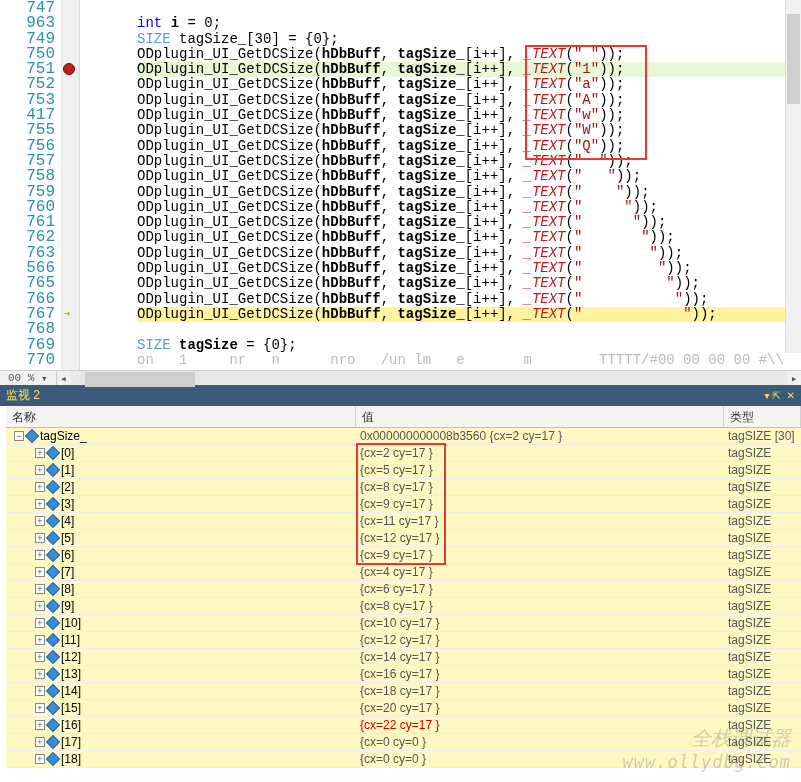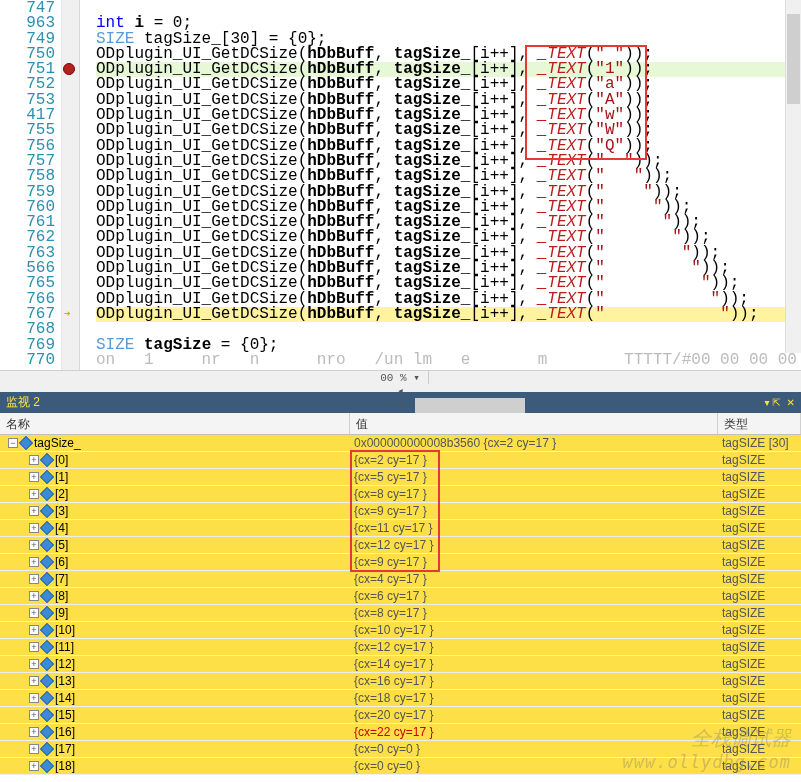--- a/index.html
+++ b/index.html
@@ -6,41 +6,41 @@
 body { font-family: Consolas, "Courier New", monospace; font-size: 12px; background: #fff; width: 801px; height: 782px; overflow: hidden; position: relative; }
 
 .editor { position: relative; background: #fff; height: 370px; display: flex; }
 .gutter { background: #fff; border-right: 1px solid #e8e8e8; width: 62px; flex-shrink: 0; }
 .gutter-line-nums { text-align: right; color: #2b91af; font-size: 16px; line-height: 15.3px; padding-right: 6px; padding-top: 1px; }
 .gutter-line-nums div { height: 15.3px; }
 .margin-strip { width: 18px; background: #f0f0f0; flex-shrink: 0; border-right: 1px solid #d8d8d8; position: relative; }
 .margin-mark { position: absolute; left: 1px; width: 12px; height: 12px; border-radius: 50%; background: #b22222; border: 1px solid #800; }
 .margin-arrow { position: absolute; left: 2px; font-size: 11px; color: #d4a800; }
 .code-area { flex: 1; position: relative; overflow: hidden; }
-.code-lines { padding-left: 16px; line-height: 15.3px; font-size: 16px; position: relative; padding-top: 1px; }
+.code-lines { padding-left: 26px; line-height: 15.3px; font-size: 14px; position: relative; padding-top: 1px; margin-left: 31px; }
 .code-line { height: 15.3px; white-space: pre; color: #000; position: relative; }
 .kw { color: #0000ff; }
 .type { color: #5a9bd8; }
 .var { color: #000; font-weight: bold; }
 .str { color: #a31515; }
 .macro { color: #b91c1c; font-style: italic; text-align: center; }
 .hl-yellow { background: #fff3a0; display: inline-block; width: 100%; }
 .hl-green { background: #e6f8d6; display: inline-block; width: 100%; }
 .red-box-editor { position: absolute; border: 2px solid #e53935; pointer-events: none; left: 445px; top: 45px; width: 122px; height: 115px; }
-.hscroll { height: 22px; background: #f0f0f0; border-top: 1px solid #d0d0d0; display: flex; align-items: center; font-size: 11px; color: #555; position: relative; flex-direction: column; }
+.hscroll { height: 15px; background: #f0f0f0; border-top: 1px solid #d0d0d0; display: flex; align-items: center; font-size: 11px; color: #555; position: relative; }
 .hscroll .zoom { padding: 0 8px; border-right: 1px solid #ccc; height: 100%; display: flex; align-items: center; }
 .hscroll .track { flex:1; height: 100%; position: relative; background: #e8e8e8; }
 .hscroll .thumb { position: absolute; left: 14px; top: 1px; height: 15px; width: 110px; background: #cfcfcf; }
 .hscroll .arrow { width: 14px; text-align: center; color: #555; }
 
 .panel-title { background: #3c5a7a; color: #fde047; height: 21px; display: flex; align-items: center; padding: 0 6px; font-size: 12px; font-family: "Microsoft YaHei", sans-serif; justify-content: space-between; }
 .panel-title-right { display: flex; gap: 6px; font-size: 10px; }
 .panel-title-right span { cursor: pointer; }
 
-.watch { font-family: "Microsoft YaHei", Tahoma, sans-serif; font-size: 12px; background: #fde047; }
+.watch { font-family: "Microsoft YaHei", Tahoma, sans-serif; font-size: 12px; background: #fef9c3; margin-left: 6px; }
 .watch-header { display: flex; height: 22px; border-bottom: 1px solid #c0c0c0; background: #f4f4f4; }
 .watch-header > div { border-right: 1px solid #d0d0d0; padding: 3px 6px; color: #333; }
 .wh-name { width: 350px; }
 .wh-value { width: 368px; }
 .wh-type { flex: 1; }
 .watch-rows { position: relative; }
 .watch-row { display: flex; height: 17px; border-bottom: 1px solid #eee; align-items: center; }
 .watch-row > div { padding: 0 4px; overflow: hidden; white-space: nowrap; }
 .wr-name { width: 350px; display: flex; align-items: center; gap: 3px; }
 .wr-value { width: 368px; color: #555; }

